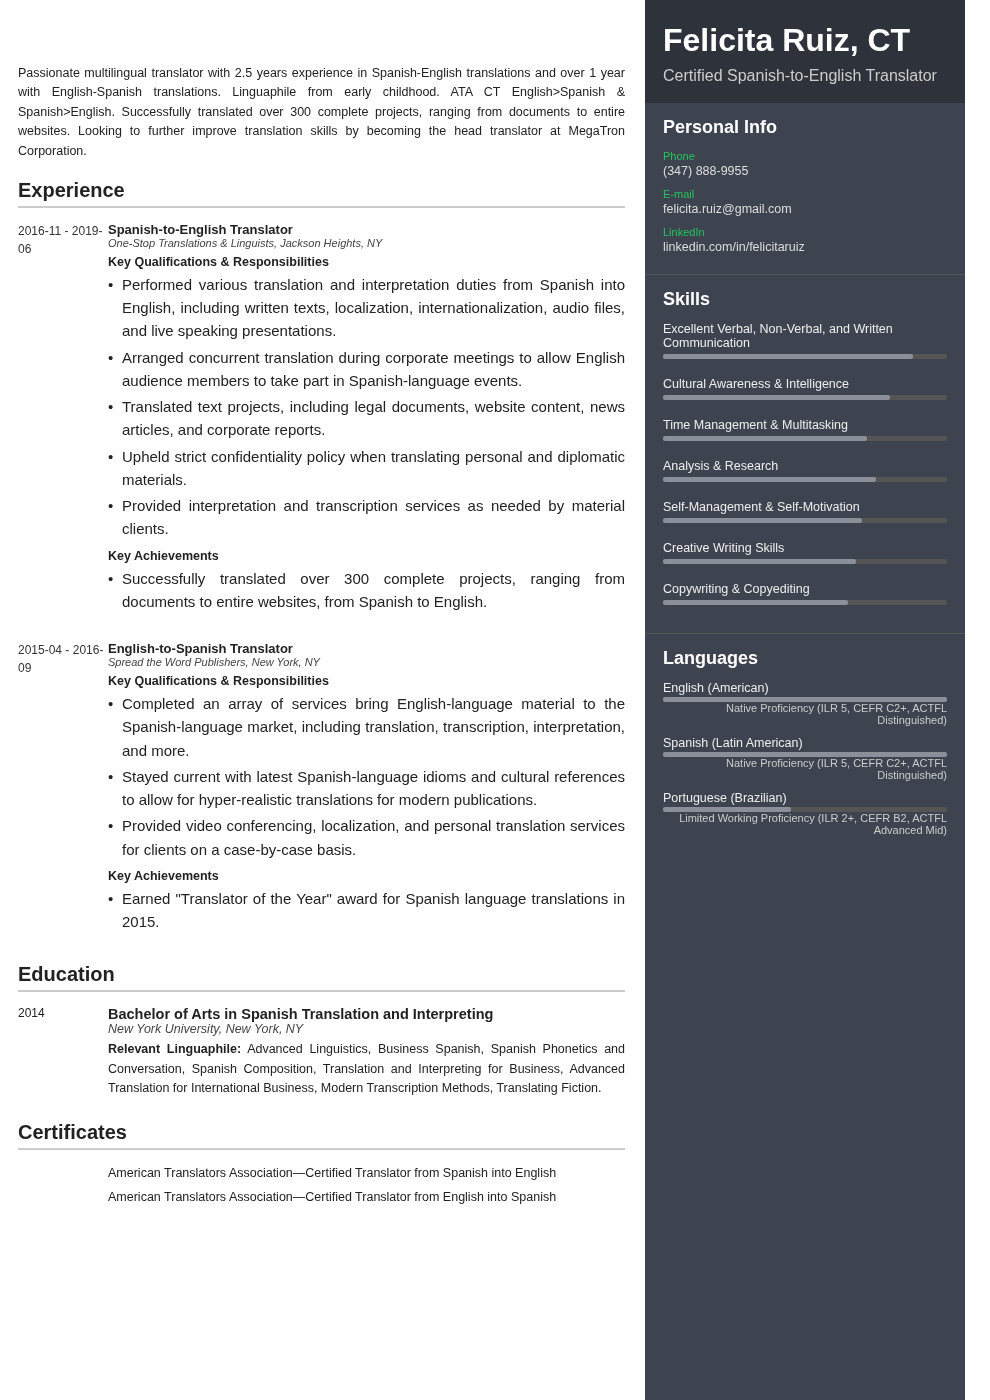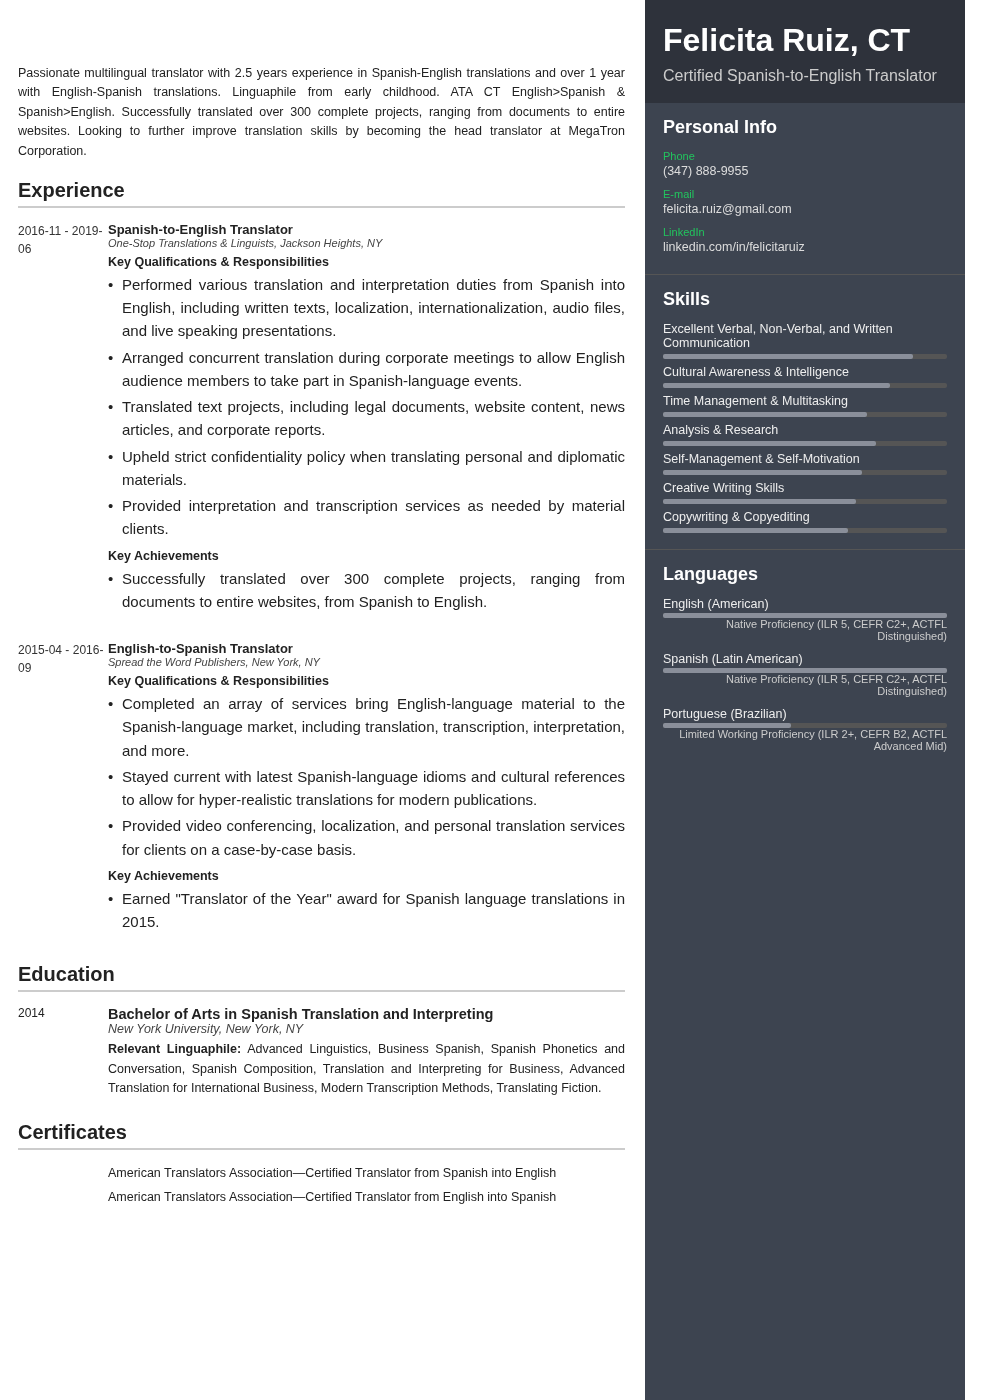--- a/index.html
+++ b/index.html
@@ -142,21 +142,21 @@
       font-weight: normal;
       font-size: 11px;
       color: #22c55e;
       margin-bottom: 2px;
     }
     .info-value {
       font-size: 12.5px;
       color: #ddd;
       margin-bottom: 10px;
     }
-    .skill-item { margin-bottom: 6px; }
+    .skill-item { margin-bottom: 18px; }
     .skill-name {
       font-size: 12.5px;
       color: #eee;
       margin-bottom: 4px;
     }
     .skill-bar-bg {
       background: #555;
       height: 5px;
       border-radius: 2px;
       width: 100%;

